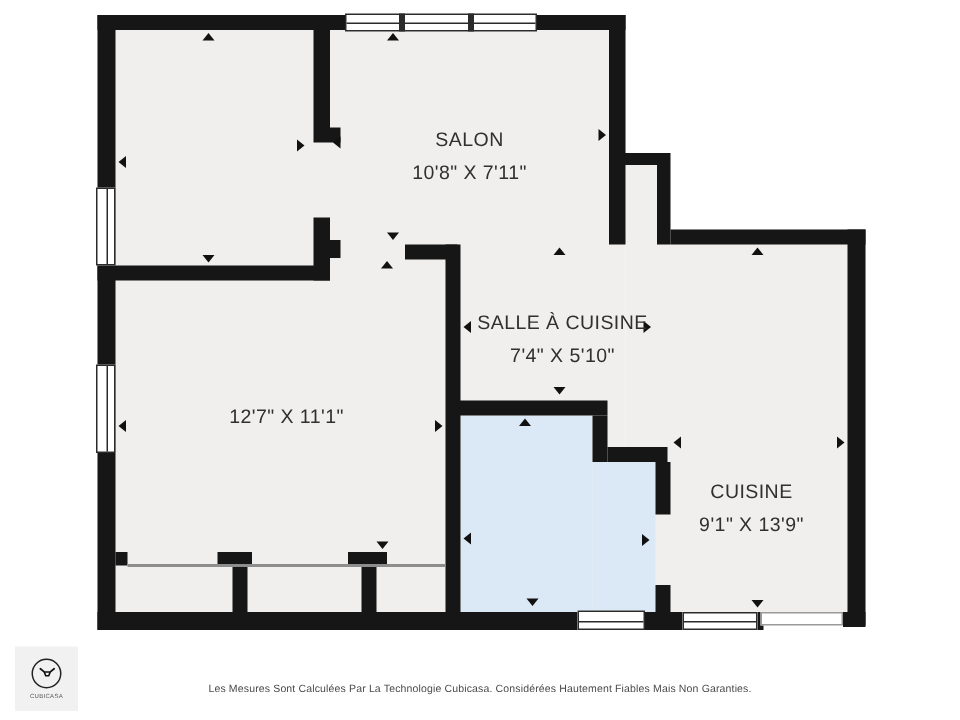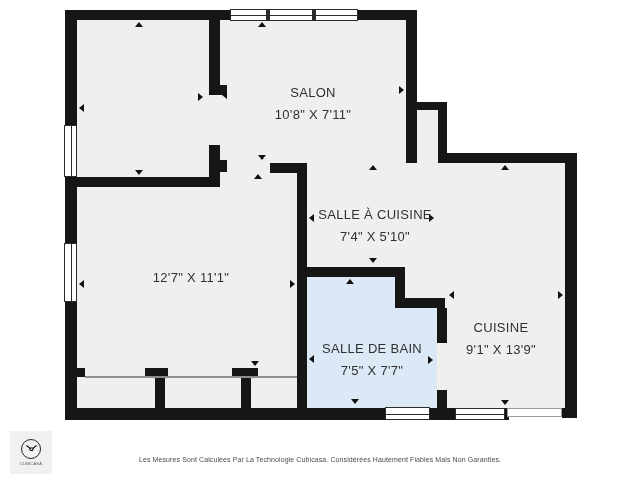--- a/index.html
+++ b/index.html
@@ -129,24 +129,20 @@
     <div>SALLE À CUISINE</div>
     <div>7'4" X 5'10"</div>
   </div>
   <div class="room-label" style="left:191px;top:267px;">
     <div>12'7" X 11'1"</div>
   </div>
   <div class="room-label" style="left:501px;top:276px;margin-top:41px;">
     <div>CUISINE</div>
     <div>9'1" X 13'9"</div>
   </div>
-  <div class="room-label" style="left:372px;top:338px;">
-    <div>SALLE DE BAIN</div>
-    <div>7'5" X 7'7"</div>
-  </div>
 
   <div class="logo-box">
     <div class="logo-circle">
       <svg width="11" height="8" viewBox="0 0 11 8">
         <path d="M0.5,0.5 L3.5,3 L7.5,3 L10.5,0.5 M3.5,3 L4.5,5.5 L6.5,5.5 L7.5,3" stroke="#111" stroke-width="1.1" fill="none"></path>
       </svg>
     </div>
     <div class="logo-text">CUBICASA</div>
   </div>
   <div class="footer-text">Les Mesures Sont Calculées Par La Technologie Cubicasa. Considérées Hautement Fiables Mais Non Garanties.</div>

